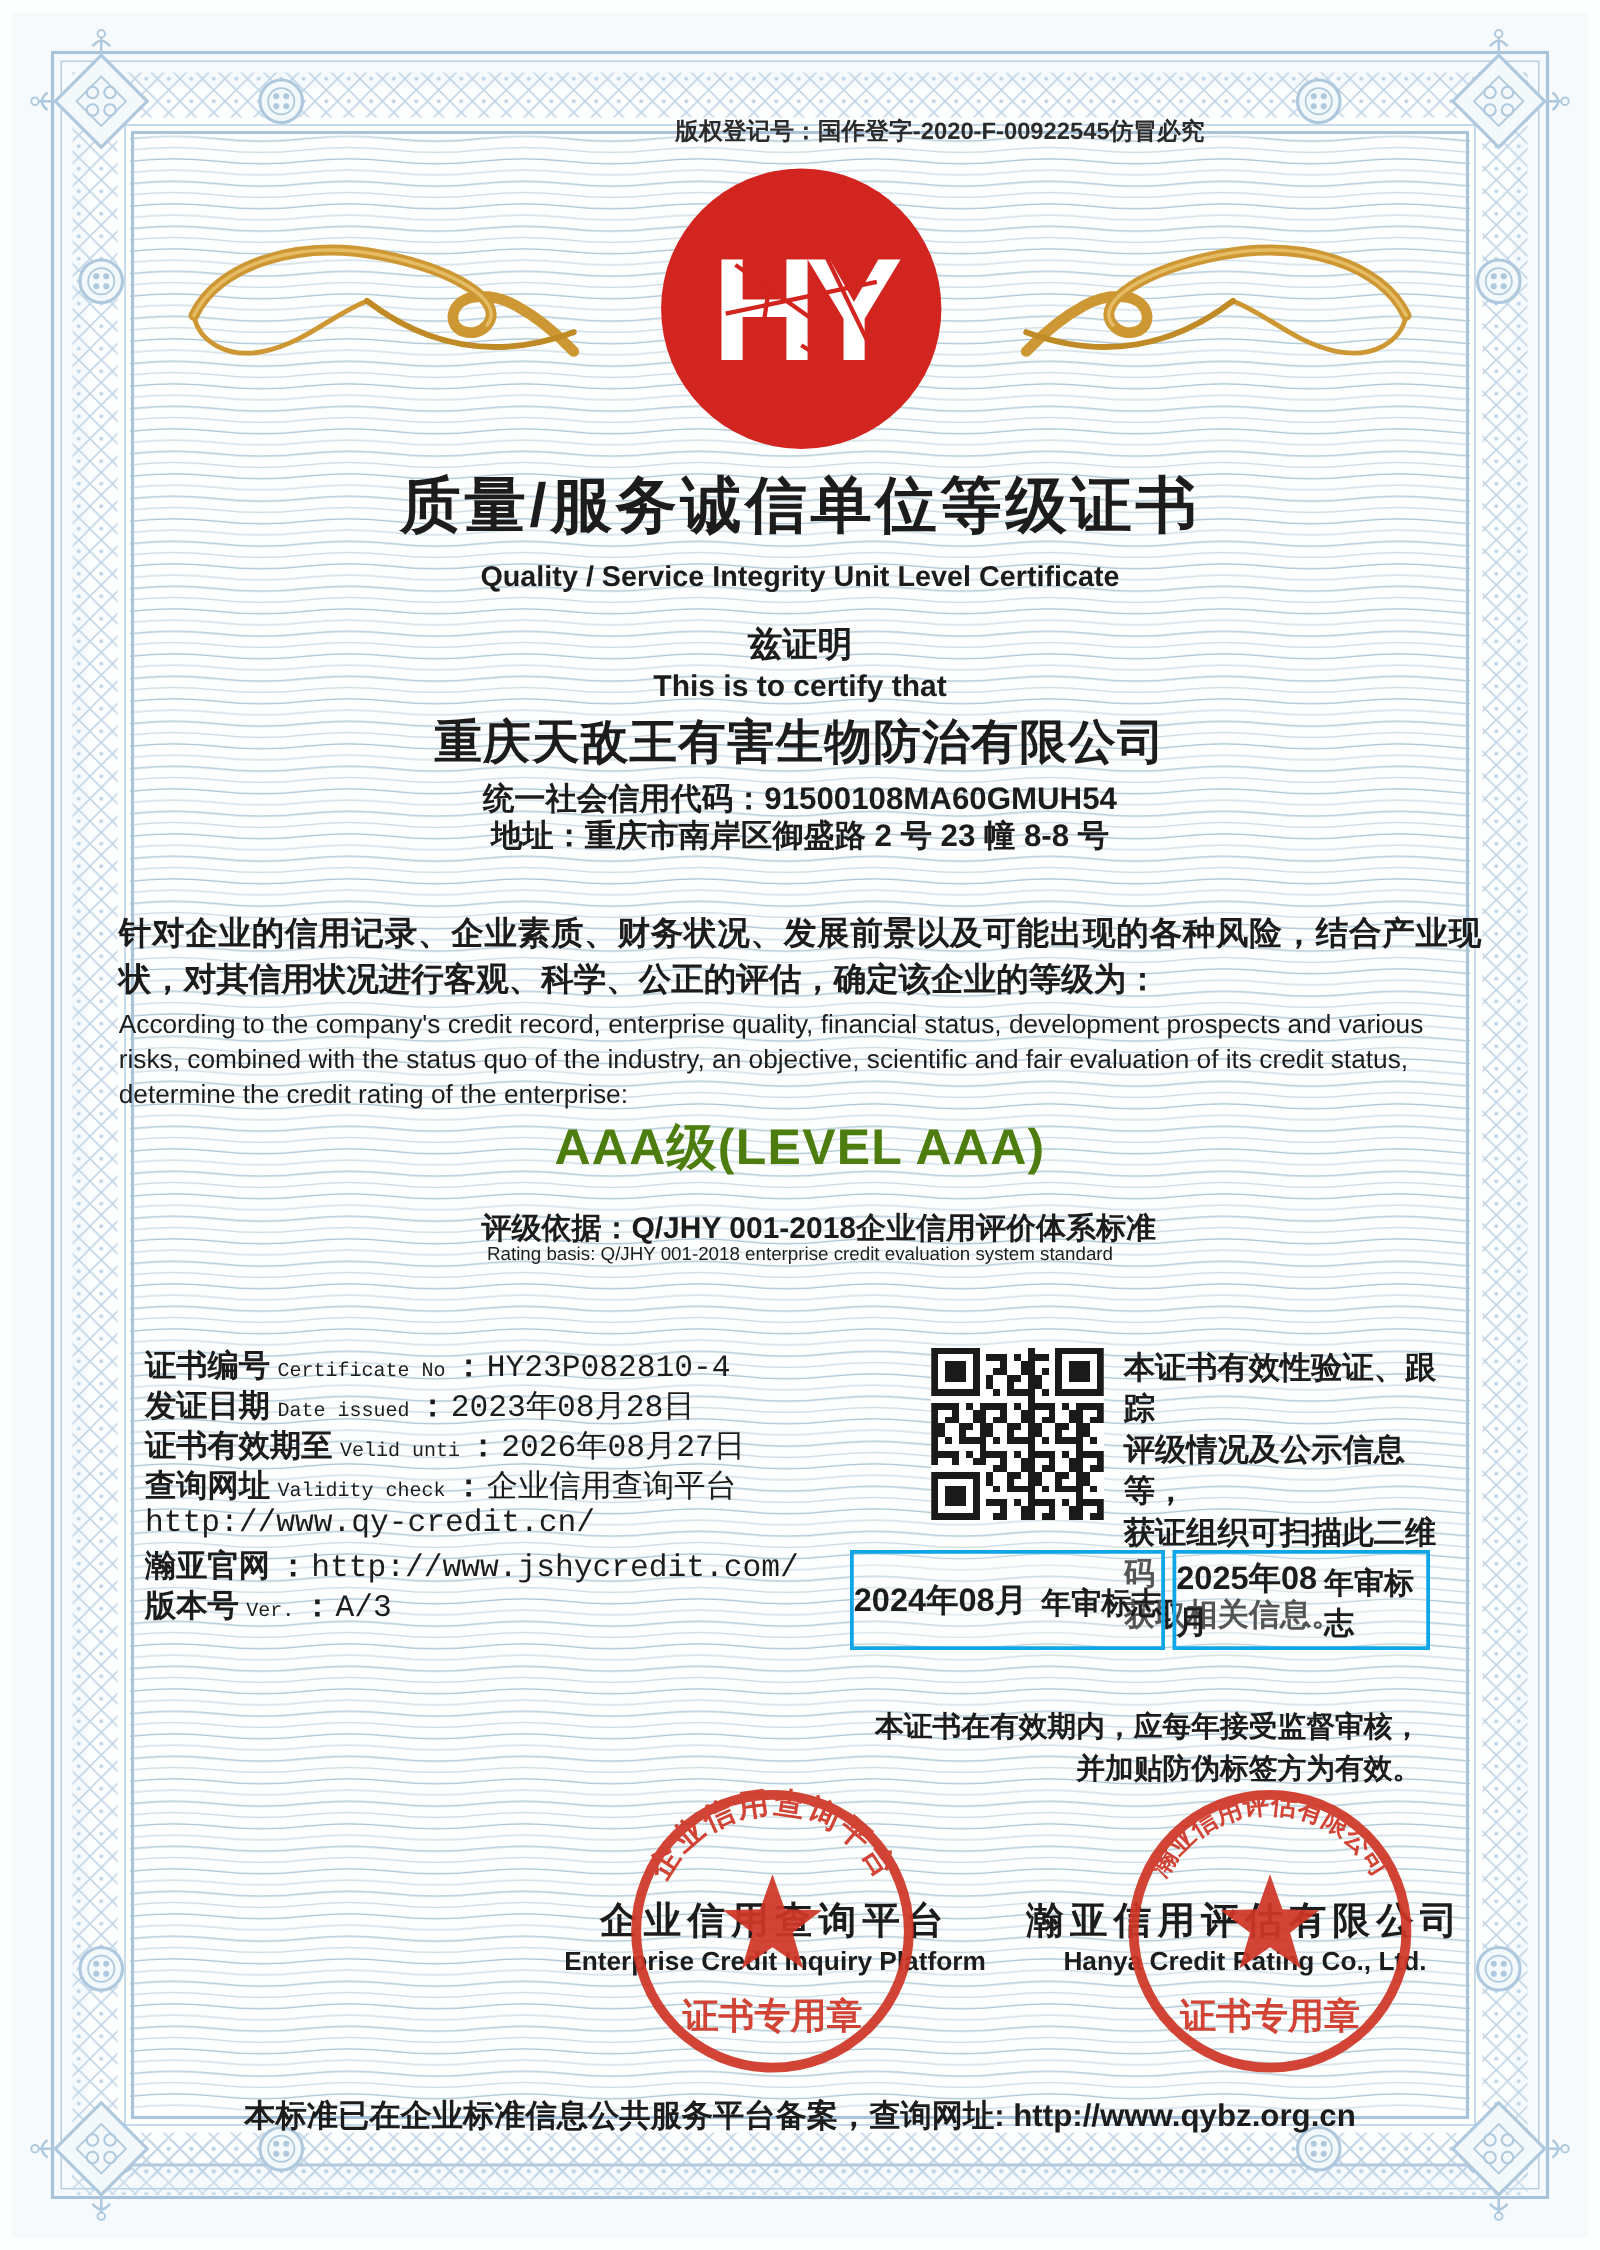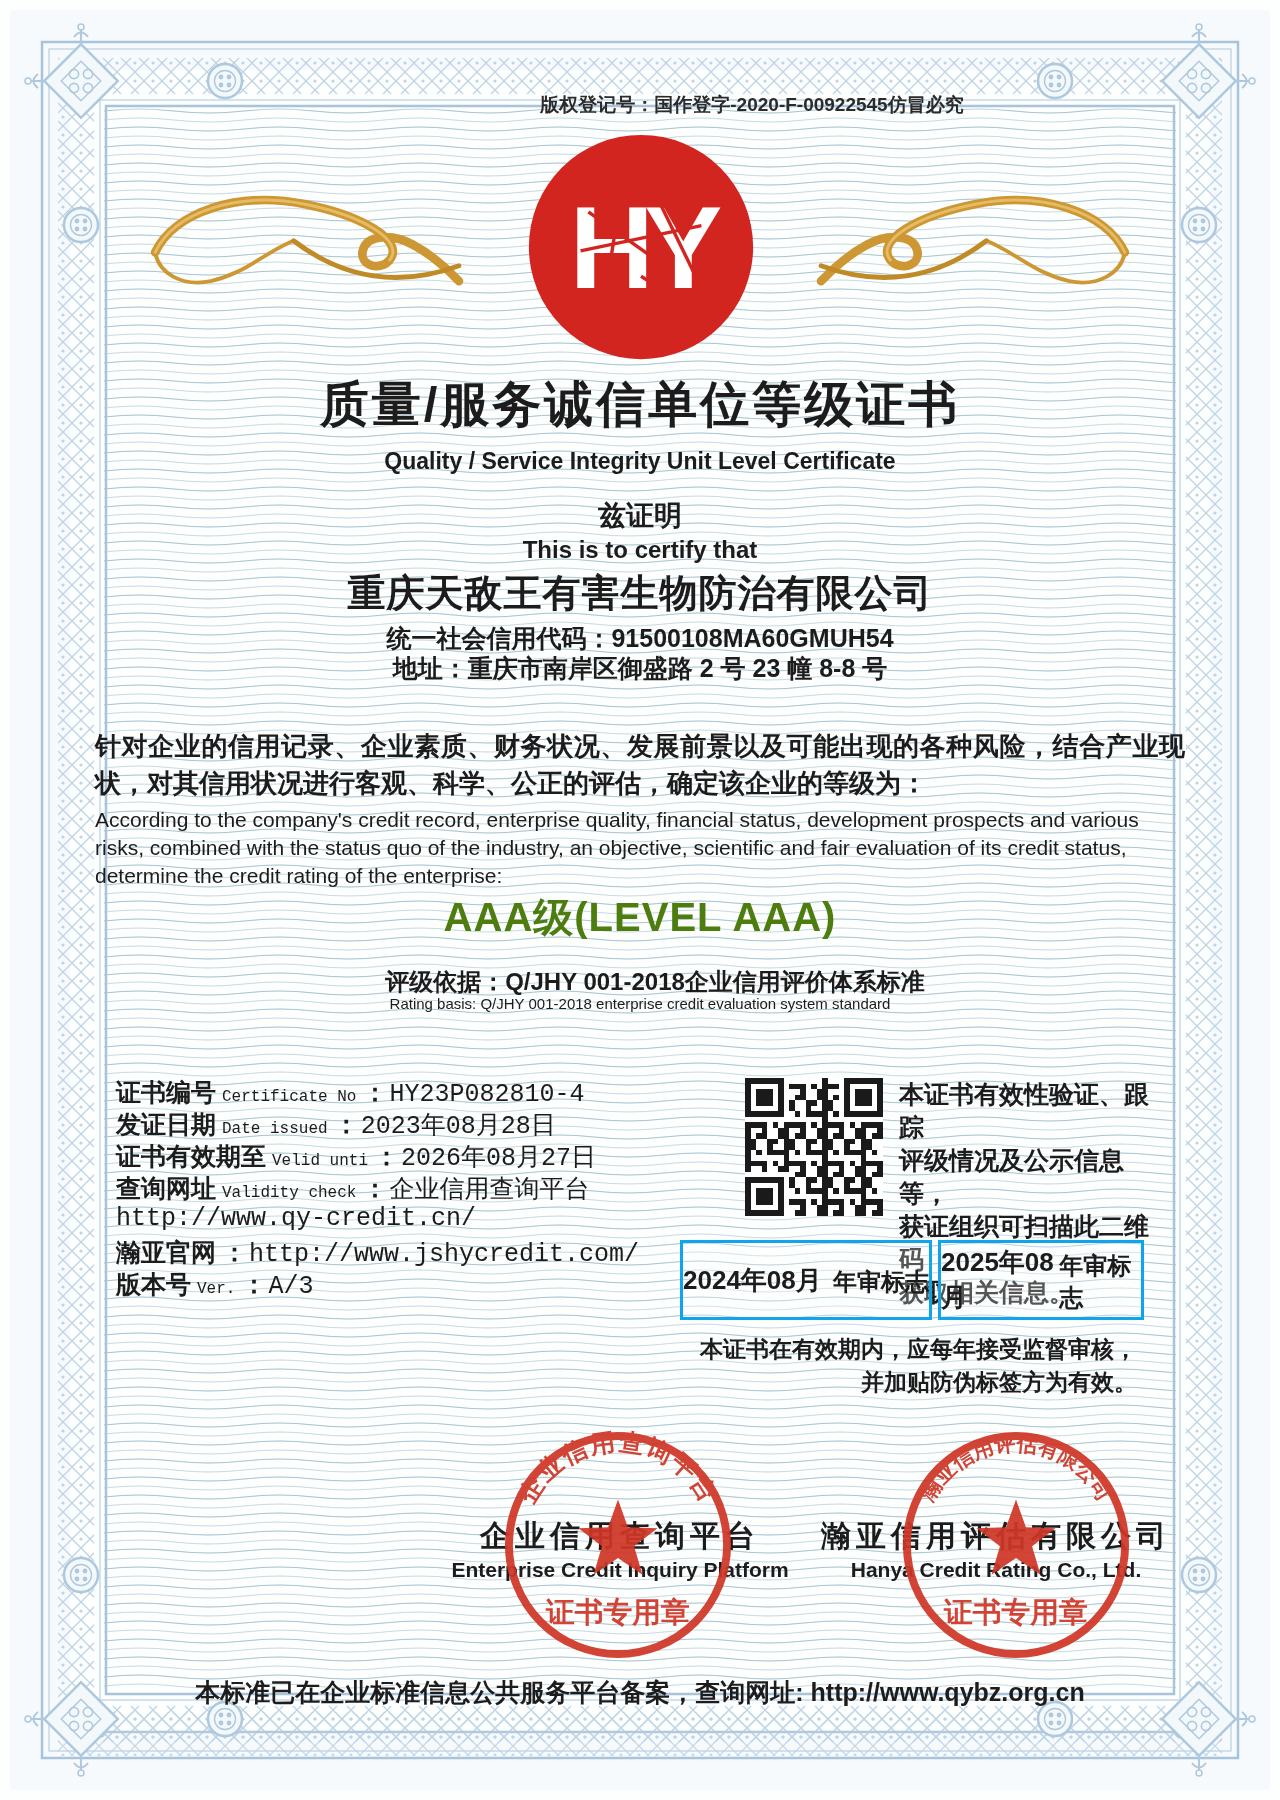--- a/index.html
+++ b/index.html
@@ -38,21 +38,21 @@
   .dval{font-size:25px;font-weight:500;margin-right:0 !important;}
   
   .qr{top:1078px;left:745px;width:138px;height:138px;z-index:4;}
   .scan{top:1078px;left:899px;width:250px;font-size:25px;line-height:33px;font-weight:700;z-index:4;}
   .ybox{top:1240px;height:74px;border:3px solid #0ea5e9;background:rgba(255,255,255,.25);
         display:flex;flex-direction:row;justify-content:space-between;align-items:center;z-index:4;}
   .ybox1{left:680px;width:246px;}
   .ybox2{left:938px;width:200px;}
   .ybox .m{font-size:26px;font-weight:600;}
   .ybox .l{font-size:24px;font-weight:600;margin-top:4px;}
-  .note{left:600px;width:537px;text-align:right;font-size:23px;font-weight:600;z-index:4;}
+  .note{left:600px;width:537px;text-align:right;font-size:23px;font-weight:600;z-index:4;margin-top:32px;}
   .note1{top:1334px;} .note2{top:1367px;}
   
   .org-zh{font-size:30px;font-weight:800;letter-spacing:5px;z-index:4;white-space:nowrap;}
   .org-en{font-size:21px;font-weight:600;z-index:4;white-space:nowrap;}
   .orgL-zh{top:1516px;left:440px;width:360px;text-align:center;}
   .orgL-en{top:1558px;left:440px;width:360px;text-align:center;}
   .orgR-zh{top:1516px;left:815px;width:362px;text-align:center;}
   .orgR-en{top:1558px;left:815px;width:362px;text-align:center;}
   .seal{width:238px;height:238px;z-index:5;opacity:.93;}
   .sealL{top:1426px;left:499px;}

